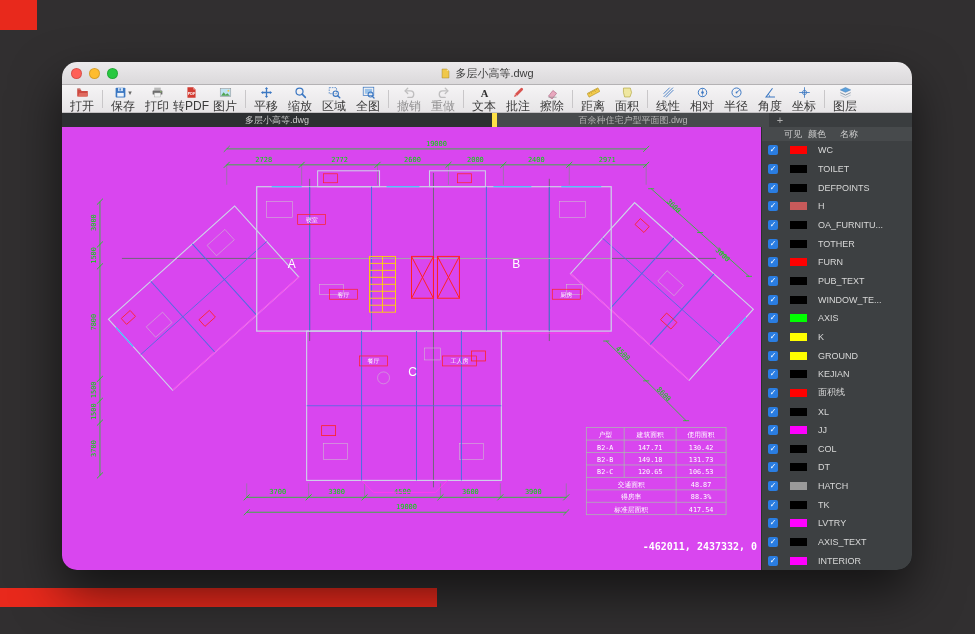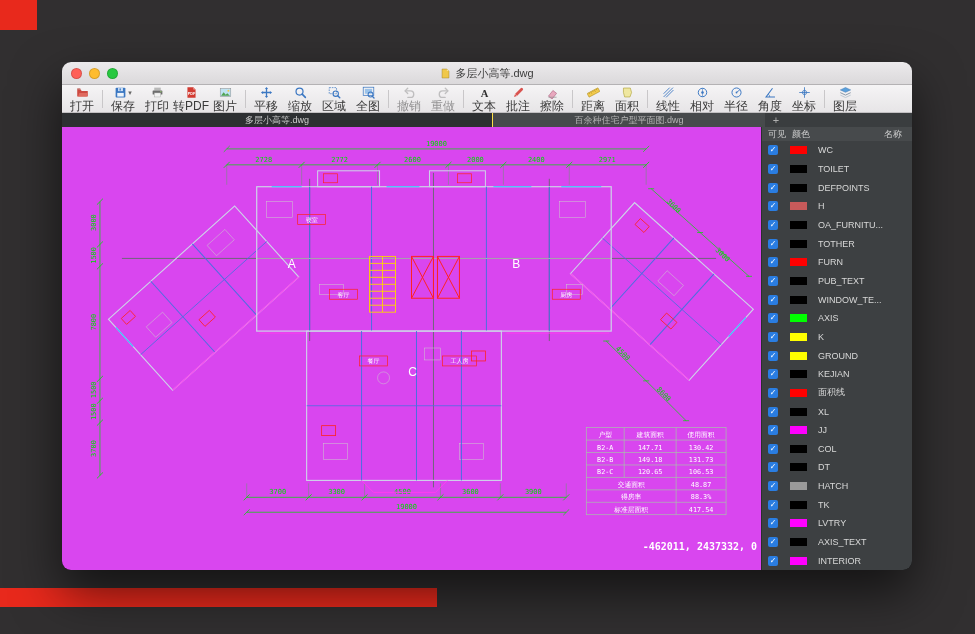--- a/index.html
+++ b/index.html
@@ -1,21 +1,21 @@
 <!DOCTYPE html>
 <html><head>
 <meta charset="utf-8">
 <style>
   html,body{margin:0;padding:0;}
   body{width:975px;height:634px;background:#312f30;position:relative;overflow:hidden;
        font-family:"Liberation Sans",sans-serif;}
   .accent-top{position:absolute;left:0;top:0;width:37px;height:30px;background:#e8291c;}
   .accent-bottom{position:absolute;left:0;top:588px;width:437px;height:19px;background:#e8291c;}
 
-  .window{position:absolute;left:62px;top:62px;width:850px;height:508px;border-radius:9px;
+  .window{position:absolute;left:62px;top:62px;width:850px;height:508px;border-radius:15px;
           overflow:hidden;box-shadow:0 22px 50px rgba(0,0,0,.6);background:#000;
           display:flex;flex-direction:column;}
 
   
   .titlebar{height:22px;flex:0 0 auto;background:linear-gradient(#eceaec,#dbd9db);
             border-bottom:1px solid #b4b2b4;position:relative;display:flex;align-items:center;}
   .lights{display:flex;gap:7px;margin-left:9px;z-index:2;}
   .light{width:11px;height:11px;border-radius:50%;border:1px solid rgba(0,0,0,.15);box-sizing:border-box;}
   .l-close{background:#ff5f57}.l-min{background:#febc2e}.l-zoom{background:#28c840}
   .title{position:absolute;left:0;right:0;text-align:center;font-size:11px;color:#3c3c3c;
@@ -30,34 +30,34 @@
   .tb .lbl{font-size:12px;color:#3a3a3a;line-height:1;margin-top:1px;white-space:nowrap;}
   .tb .dd{font-size:7px;color:#666;line-height:1;}
   .tb.disabled{opacity:.5;}
   .sep{width:1px;height:18px;background:#c9c7c9;margin:0 3px;flex:0 0 auto;}
 
   
   .tabbar{height:14px;flex:0 0 auto;background:#3a3d3f;display:flex;align-items:stretch;
           font-size:9px;color:#c0c0c0;}
   .tab{display:flex;align-items:center;justify-content:center;white-space:nowrap;overflow:hidden;}
   .tab.active{background:#2d3032;width:430px;color:#cdcdcd;}
-  .tab.inactive{background:#474a4c;width:272px;border-left:1px solid #fde047;color:#b5b5b5;}
+  .tab.inactive{background:#474a4c;width:272px;border-left:5px solid #fde047;color:#b5b5b5;}
   .tab-add{width:22px;display:flex;align-items:center;justify-content:center;color:#b0b0b0;font-size:11px;}
 
   
   .content{flex:1;display:flex;min-height:0;}
   .canvas{flex:1;background:#d946ef;position:relative;}
   .canvas svg.cad{position:absolute;inset:0;width:100%;height:100%;}
 
   
   .panel{width:150px;flex:0 0 auto;background:#3d4042;border-left:1px solid #2c2e30;
          display:flex;flex-direction:column;}
   .panel-head{height:14px;flex:0 0 auto;background:#474a4c;display:flex;align-items:center;
-              font-size:9px;color:#cfcfcf;padding-left:6px;}
-  .ph-vis{width:24px;}.ph-col{width:32px;font-family:Liberation Mono, monospace;}.ph-name{flex:1;text-align:right;padding-right:10px;}
+              font-size:9px;color:#cfcfcf;padding-left:22px;}
+  .ph-vis{width:24px;}.ph-col{width:32px;font-family:Liberation Mono, monospace;}.ph-name{flex:1;text-align:left;padding-right:10px;}
   .panel-rows{flex:1;display:flex;flex-direction:column;overflow:hidden;}
   .layer-row{flex:1;display:flex;align-items:center;padding-left:6px;min-height:0;}
   .chk{width:10px;height:10px;background:#2a7de1;border-radius:2px;color:#fff;font-size:8px;
        line-height:10px;text-align:center;margin-right:12px;flex:0 0 auto;}
   .chk::after{content:"✓";}
   .swatch{width:17px;height:8px;margin-right:11px;flex:0 0 auto;}
   .lname{font-size:9px;color:#d8d8d8;white-space:nowrap;overflow:hidden;}
 </style>
 </head>
 <body>

